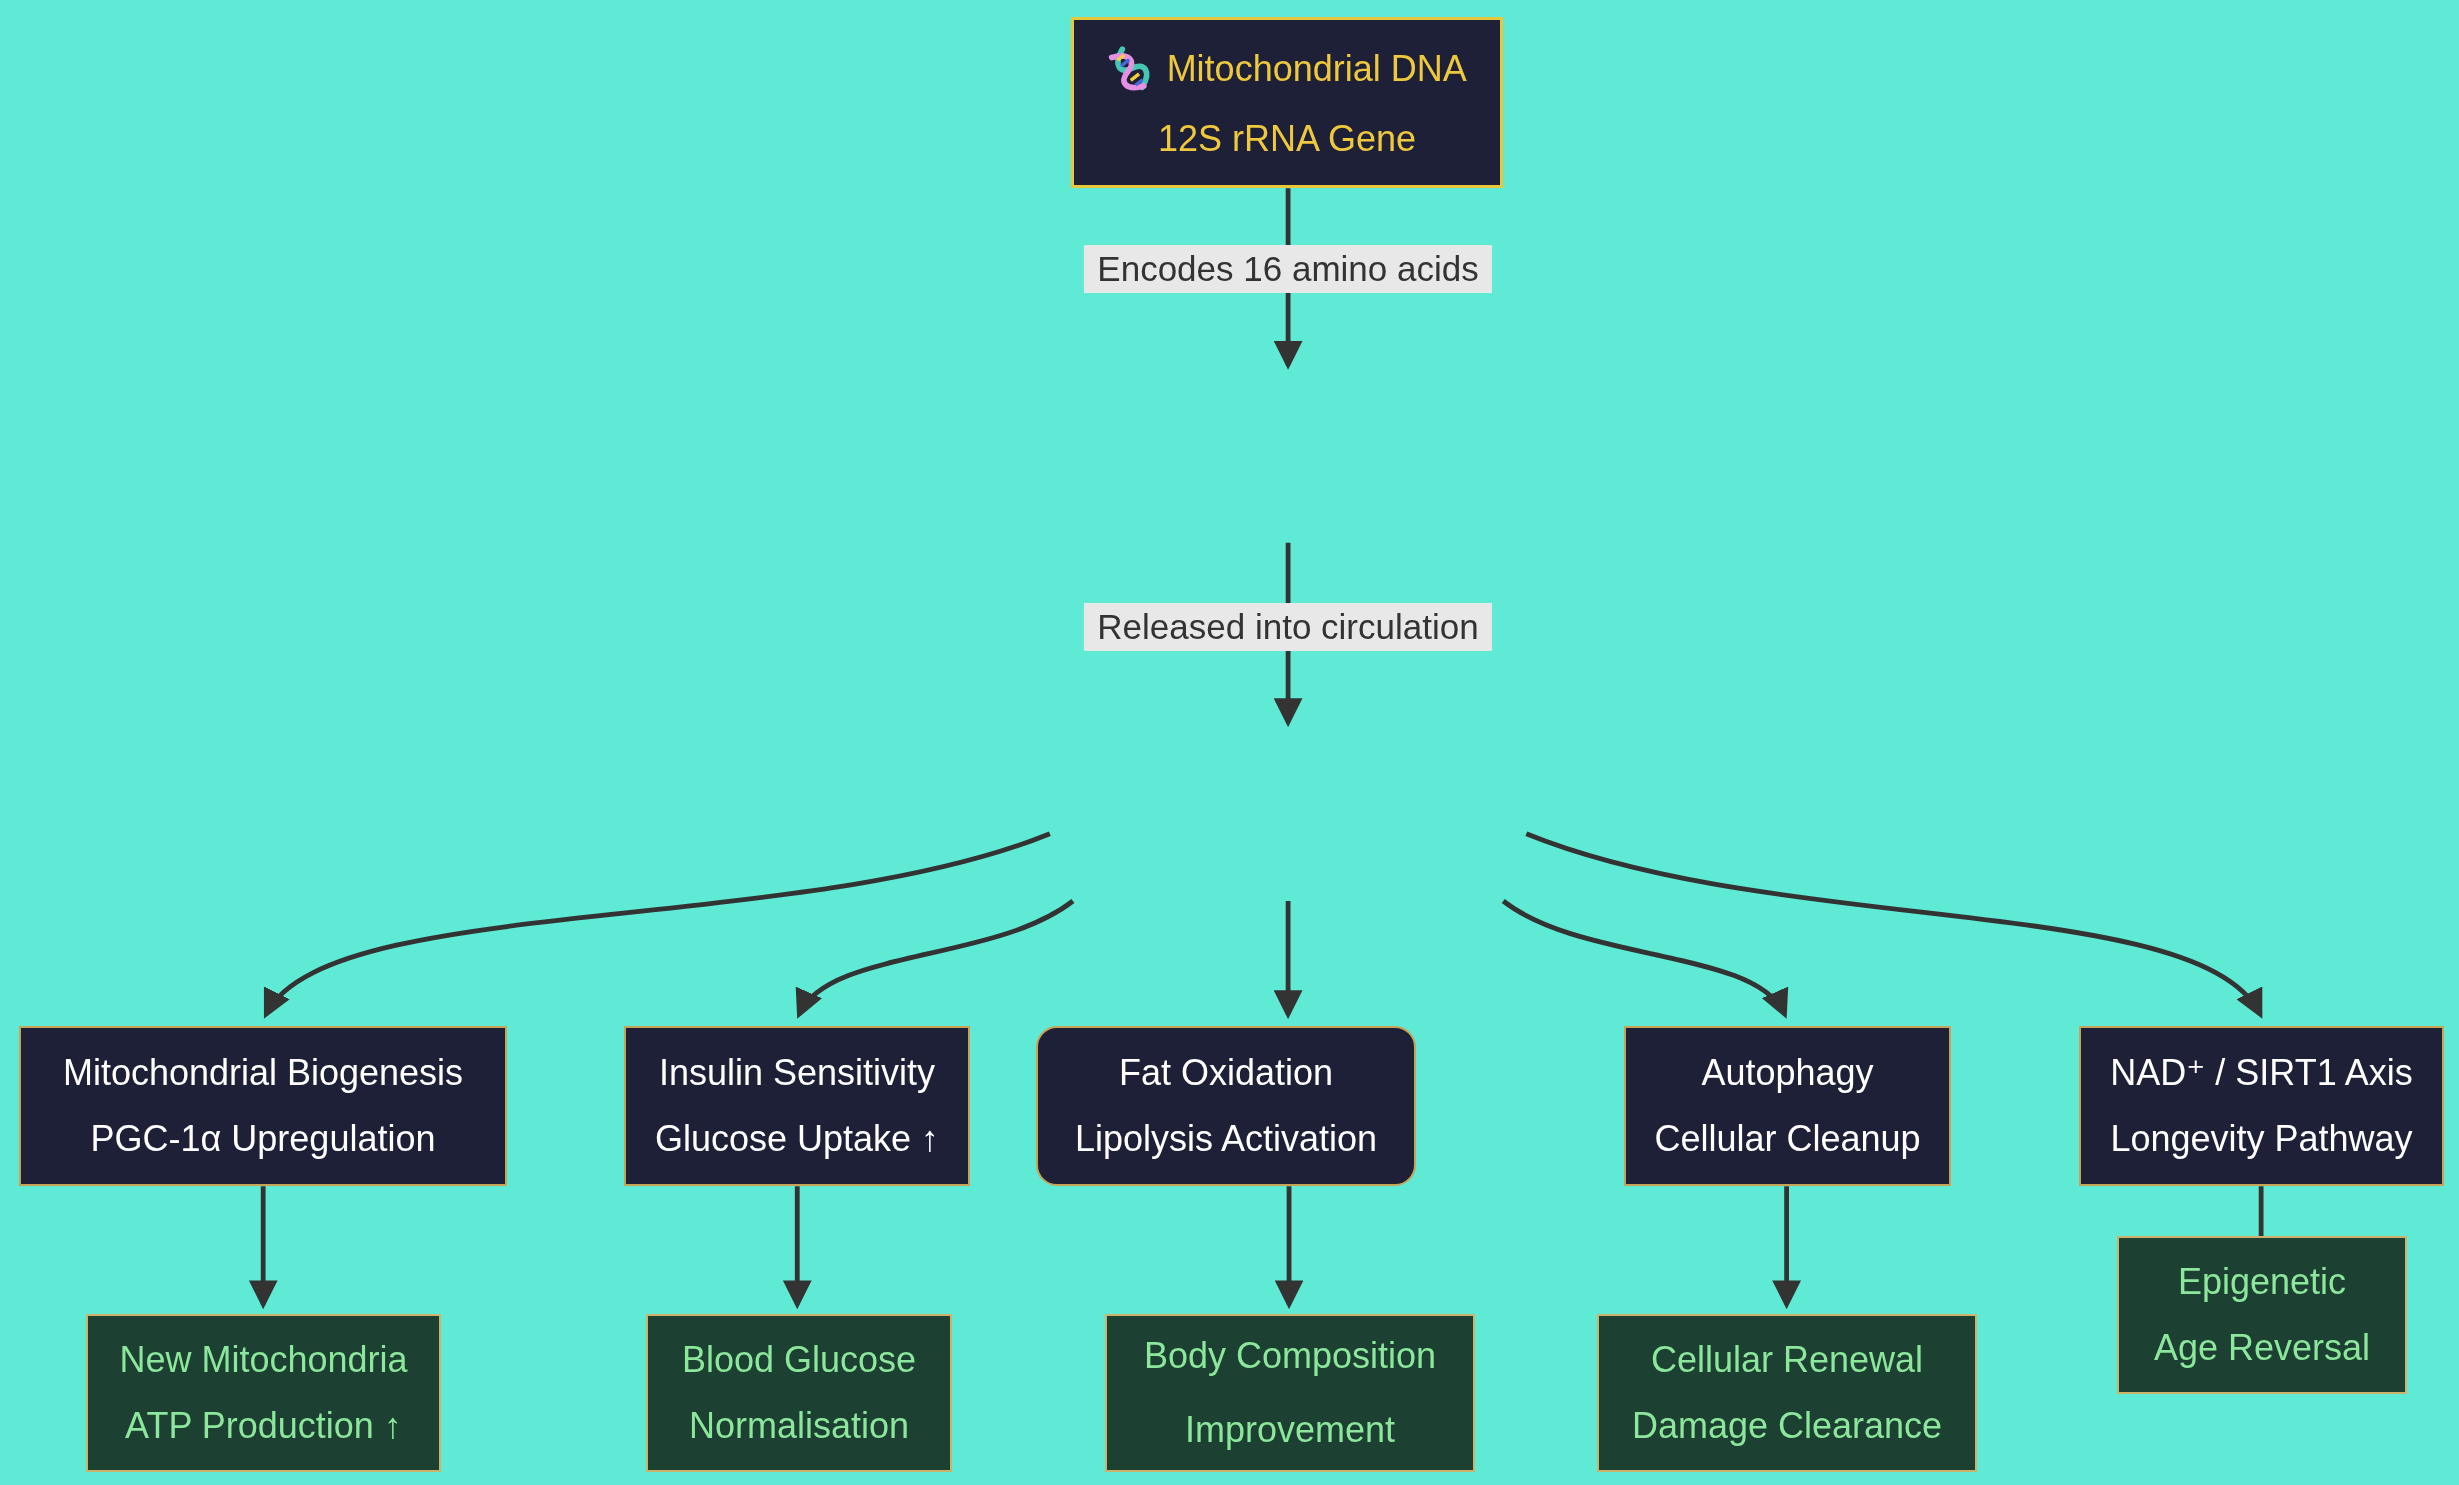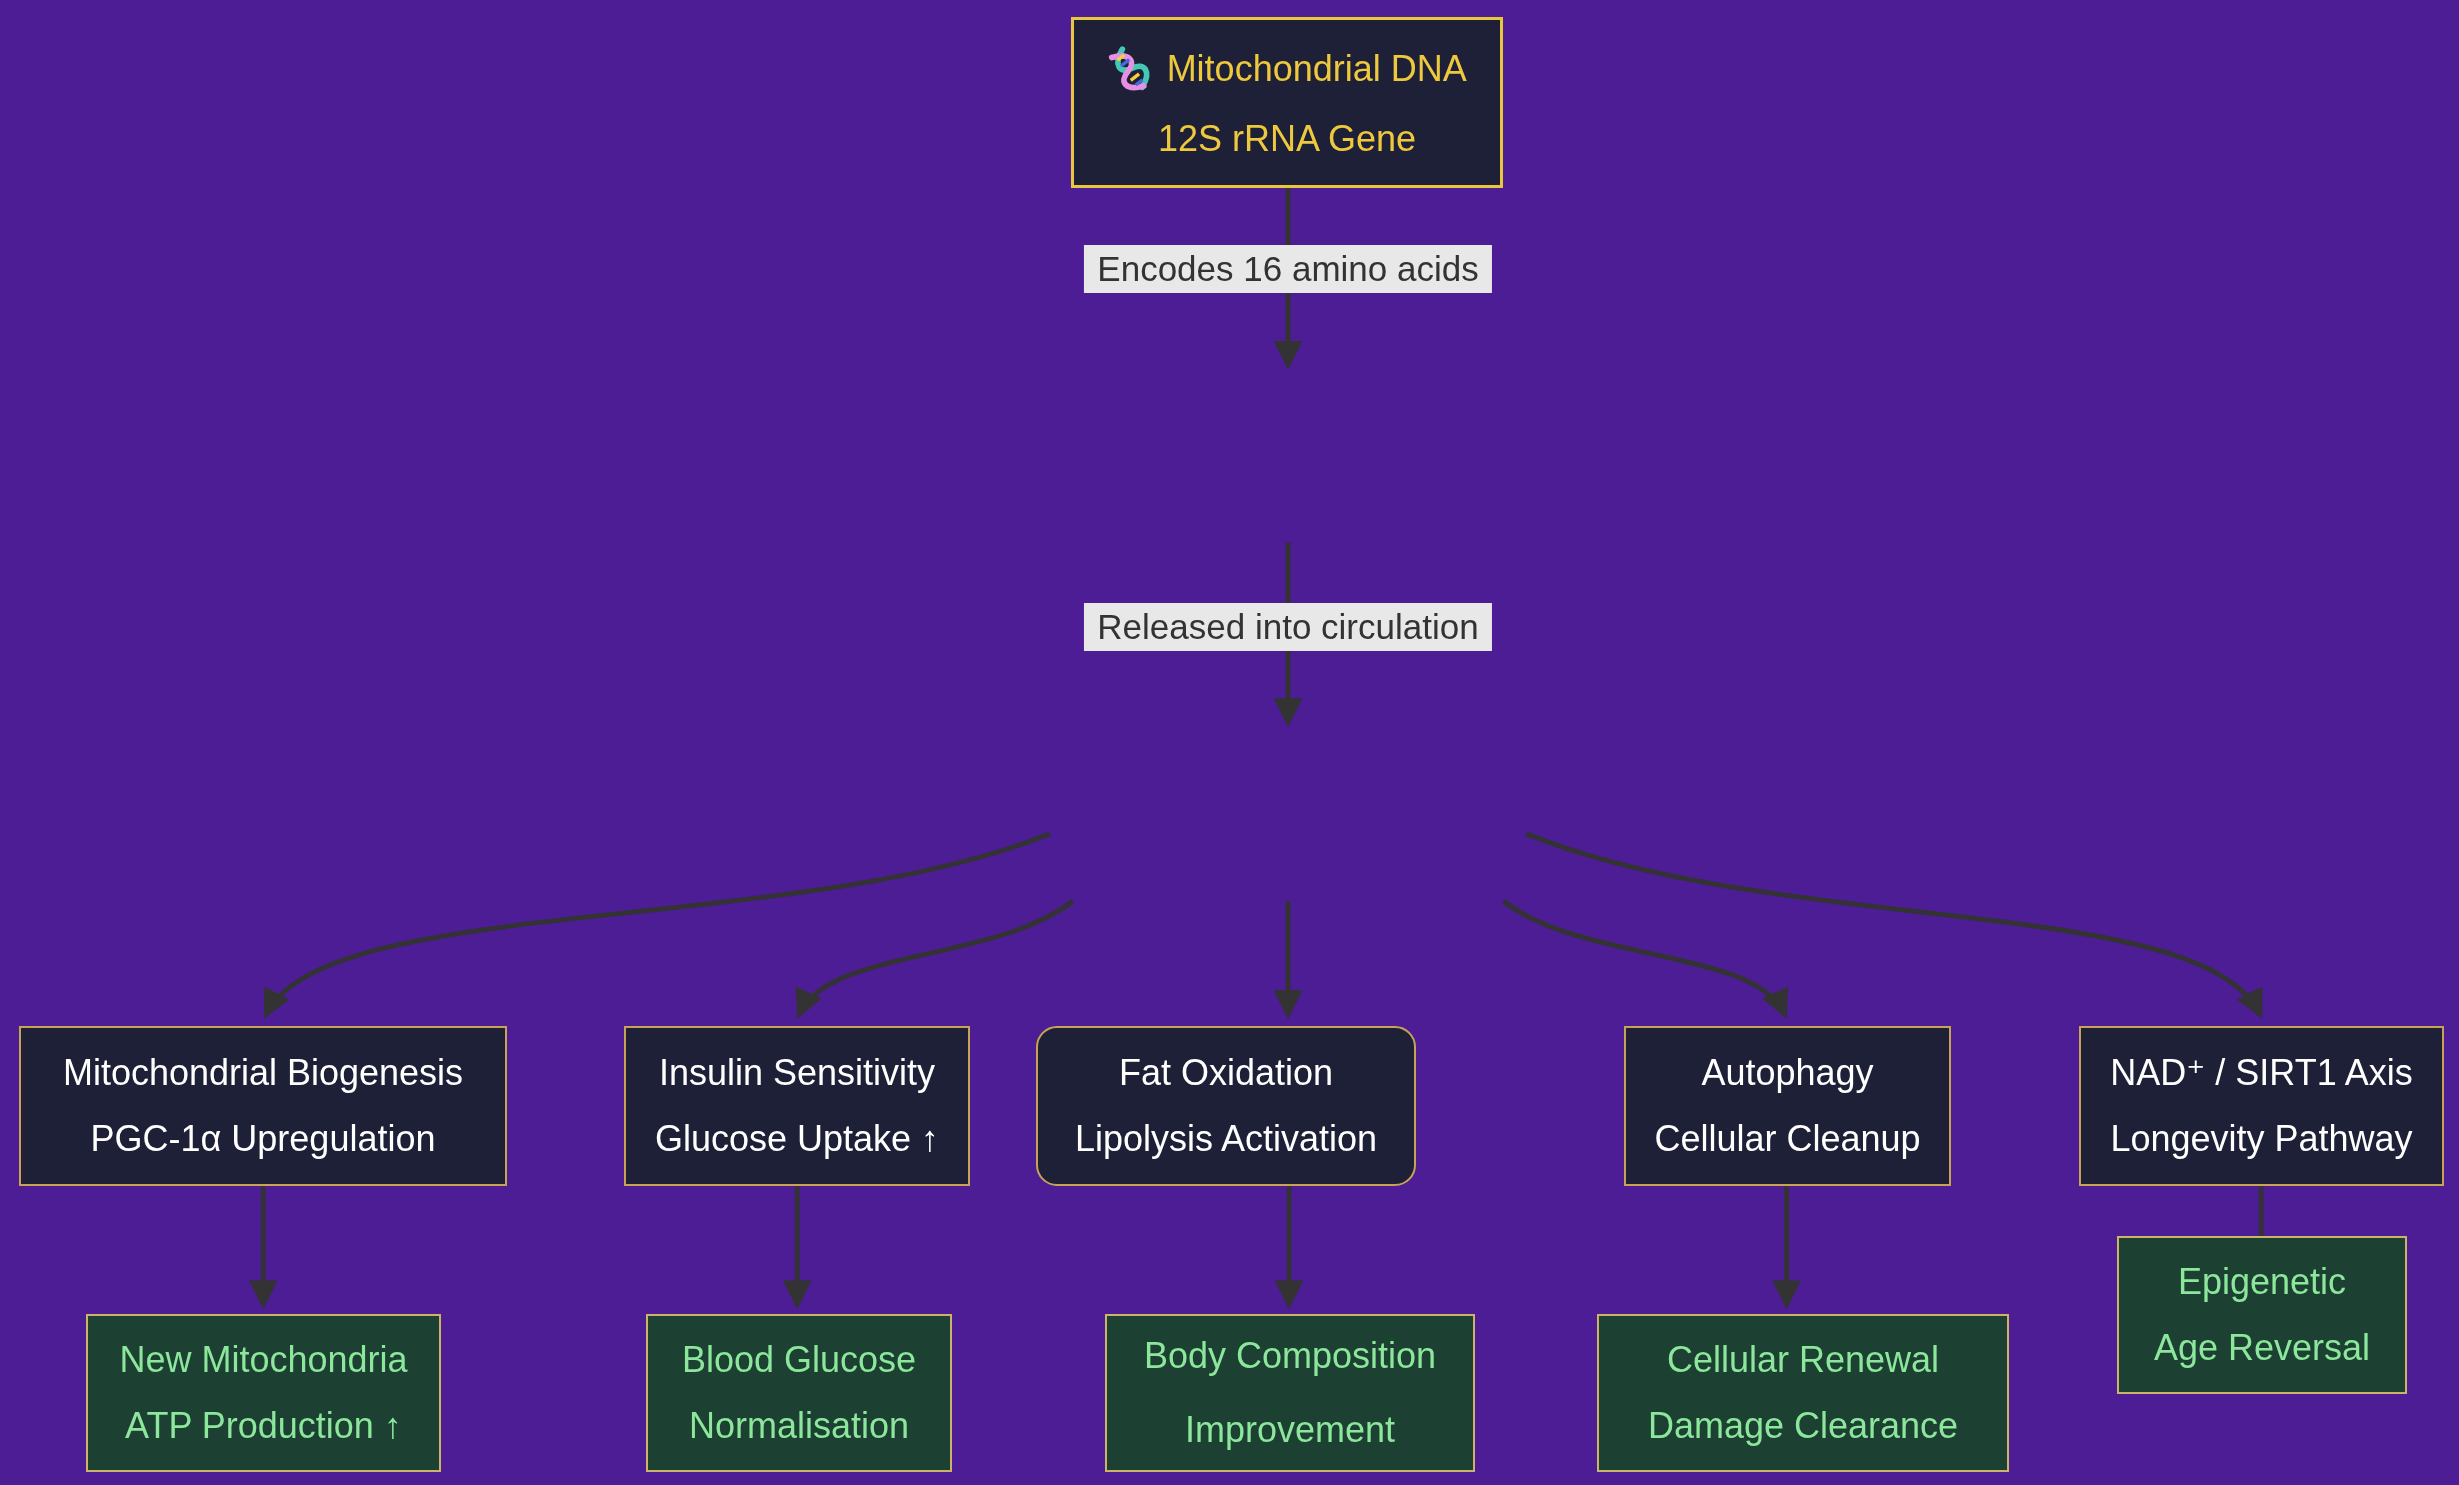--- a/index.html
+++ b/index.html
@@ -8,21 +8,21 @@
     background: #ffffff;
     width: 2459px;
     height: 1485px;
     overflow: hidden;
     font-family: "Liberation Sans", "DejaVu Sans", sans-serif;
   }
   .canvas {
     position: relative;
     width: 2459px;
     height: 1485px;
-    background: #4c1d95;
+    background: #5eead4;
   }
   svg.edges {
     position: absolute;
     left: 0; top: 0;
     width: 2459px;
     height: 1485px;
   }
   .node {
     position: absolute;
     display: flex;
@@ -156,21 +156,21 @@
   <div class="node outcome" style="left:646px; top:1314px; width:306px; height:158px;">
     <div class="line">Blood Glucose</div>
     <div class="line">Normalisation</div>
   </div>
 
   <div class="node outcome" style="left:1105px; top:1314px; width:370px; height:158px;gap:33px;">
     <div class="line">Body Composition</div>
     <div class="line">Improvement</div>
   </div>
 
-  <div class="node outcome" style="left:1597px; top:1314px; width:412px; height:158px;">
+  <div class="node outcome" style="left:1597px; top:1314px; width:380px; height:158px;">
     <div class="line">Cellular Renewal</div>
     <div class="line">Damage Clearance</div>
   </div>
 
   <div class="node outcome" style="left:2117px; top:1236px; width:290px; height:158px;">
     <div class="line">Epigenetic</div>
     <div class="line">Age Reversal</div>
   </div>
 
 </div>

